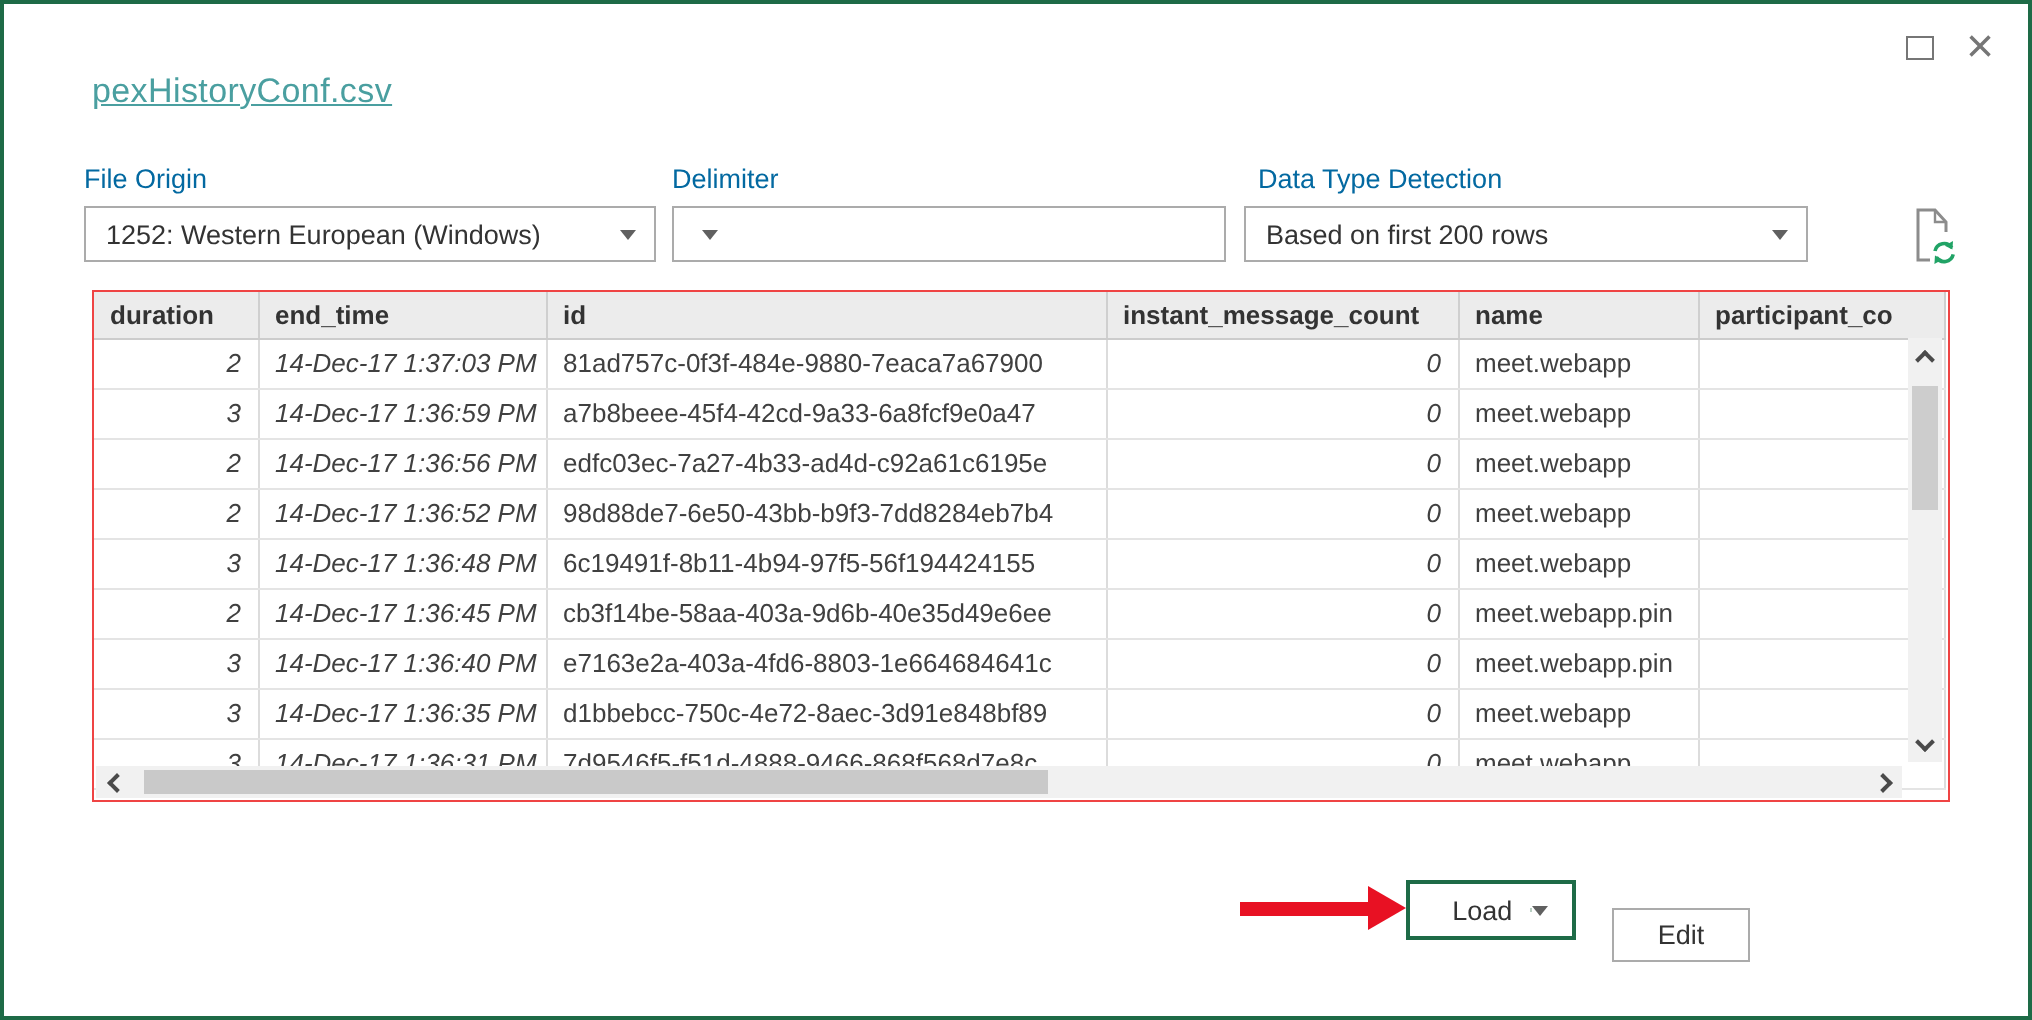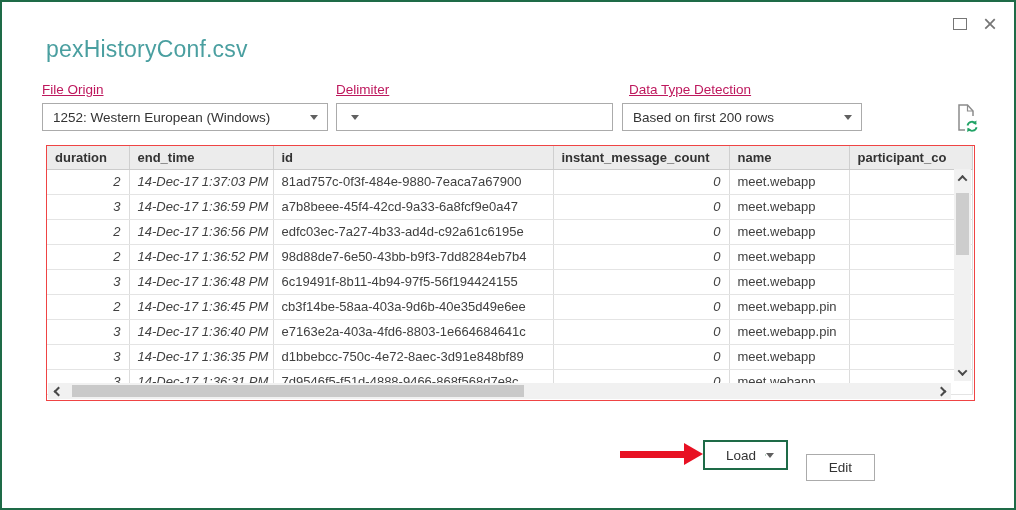--- a/index.html
+++ b/index.html
@@ -7,23 +7,23 @@
   .window{
     position:relative; width:1016px; height:510px;
     border:2px solid #1e6b47; background:#fff; overflow:hidden;
   }
   
   .winctl{ position:absolute; top:8px; display:flex; align-items:center; justify-content:center;
            width:28px; height:28px; cursor:default; color:#767676; }
   .maxbox{ width:14px; height:12px; border:1px solid #767676; display:block; }
   .closex{ font-size:24px; font-weight:300; line-height:1; }
   
-  .title{ position:absolute; left:44px; top:34px; font-size:23px; color:#4a9fa0; letter-spacing:0.2px; }
-  
-  .setlabel{ position:absolute; top:80px; font-size:13.5px; color:#be185d;text-decoration:underline; }
+  .title{ position:absolute; left:44px; top:34px; font-size:17px; color:#4a9fa0; letter-spacing:0.2px;text-decoration:underline; }
+  
+  .setlabel{ position:absolute; top:80px; font-size:13.5px; color:#0369a1; }
   .dropdown{ position:absolute; top:101px; height:28px; border:1px solid #ababab; background:#fff;
              font-size:13.5px; color:#333; display:flex; align-items:center; padding-left:10px; }
   .dropdown .val{ flex:1; white-space:nowrap; overflow:hidden; }
   .caret{ width:0; height:0; border-left:4px solid transparent; border-right:4px solid transparent;
           border-top:5px solid #606060; margin:0 9px 0 4px; }
   .refreshbtn{ position:absolute; left:948px; top:98px; width:32px; height:34px;
                display:flex; align-items:center; justify-content:center; background:#fff; }
   
   .gridwrap{ position:absolute; left:44px; top:143px; width:929px; height:256px;
              border:1px solid #ef4444; background:#fff; overflow:hidden; }
@@ -86,21 +86,21 @@
   <div class="setlabel" style="left:334px;">Delimiter</div>
   <div class="setlabel" style="left:627px;">Data Type Detection</div>
 
   <div class="dropdown" style="left:40px;width:286px;">
     <span class="val">1252: Western European (Windows)</span>
     <span class="caret"></span>
   </div>
   <div class="dropdown" style="left:334px;width:277px;">
     <span class="caret"></span>
   </div>
-  <div class="dropdown" style="left:620px;width:240px;">
+  <div class="dropdown" style="left:620px;width:282px;">
     <span class="val">Based on first 200 rows</span>
     <span class="caret"></span>
   </div>
 
   <div class="refreshbtn">
     <svg width="27" height="31" viewBox="0 0 27 31">
       <path d="M20 14 V9 L14.5 3 H6 V28 H12" fill="none" stroke="#8c8c8c" stroke-width="1.5"></path>
       <path d="M14.5 3 V9 H20" fill="none" stroke="#8c8c8c" stroke-width="1.2"></path>
       <path d="M14.5 23.5 a4.6 4.6 0 0 1 8.4 -1.6" fill="none" stroke="#21a366" stroke-width="1.8"></path>
       <path d="M23.6 25.2 a4.6 4.6 0 0 1 -8.4 1.4" fill="none" stroke="#21a366" stroke-width="1.8"></path>

